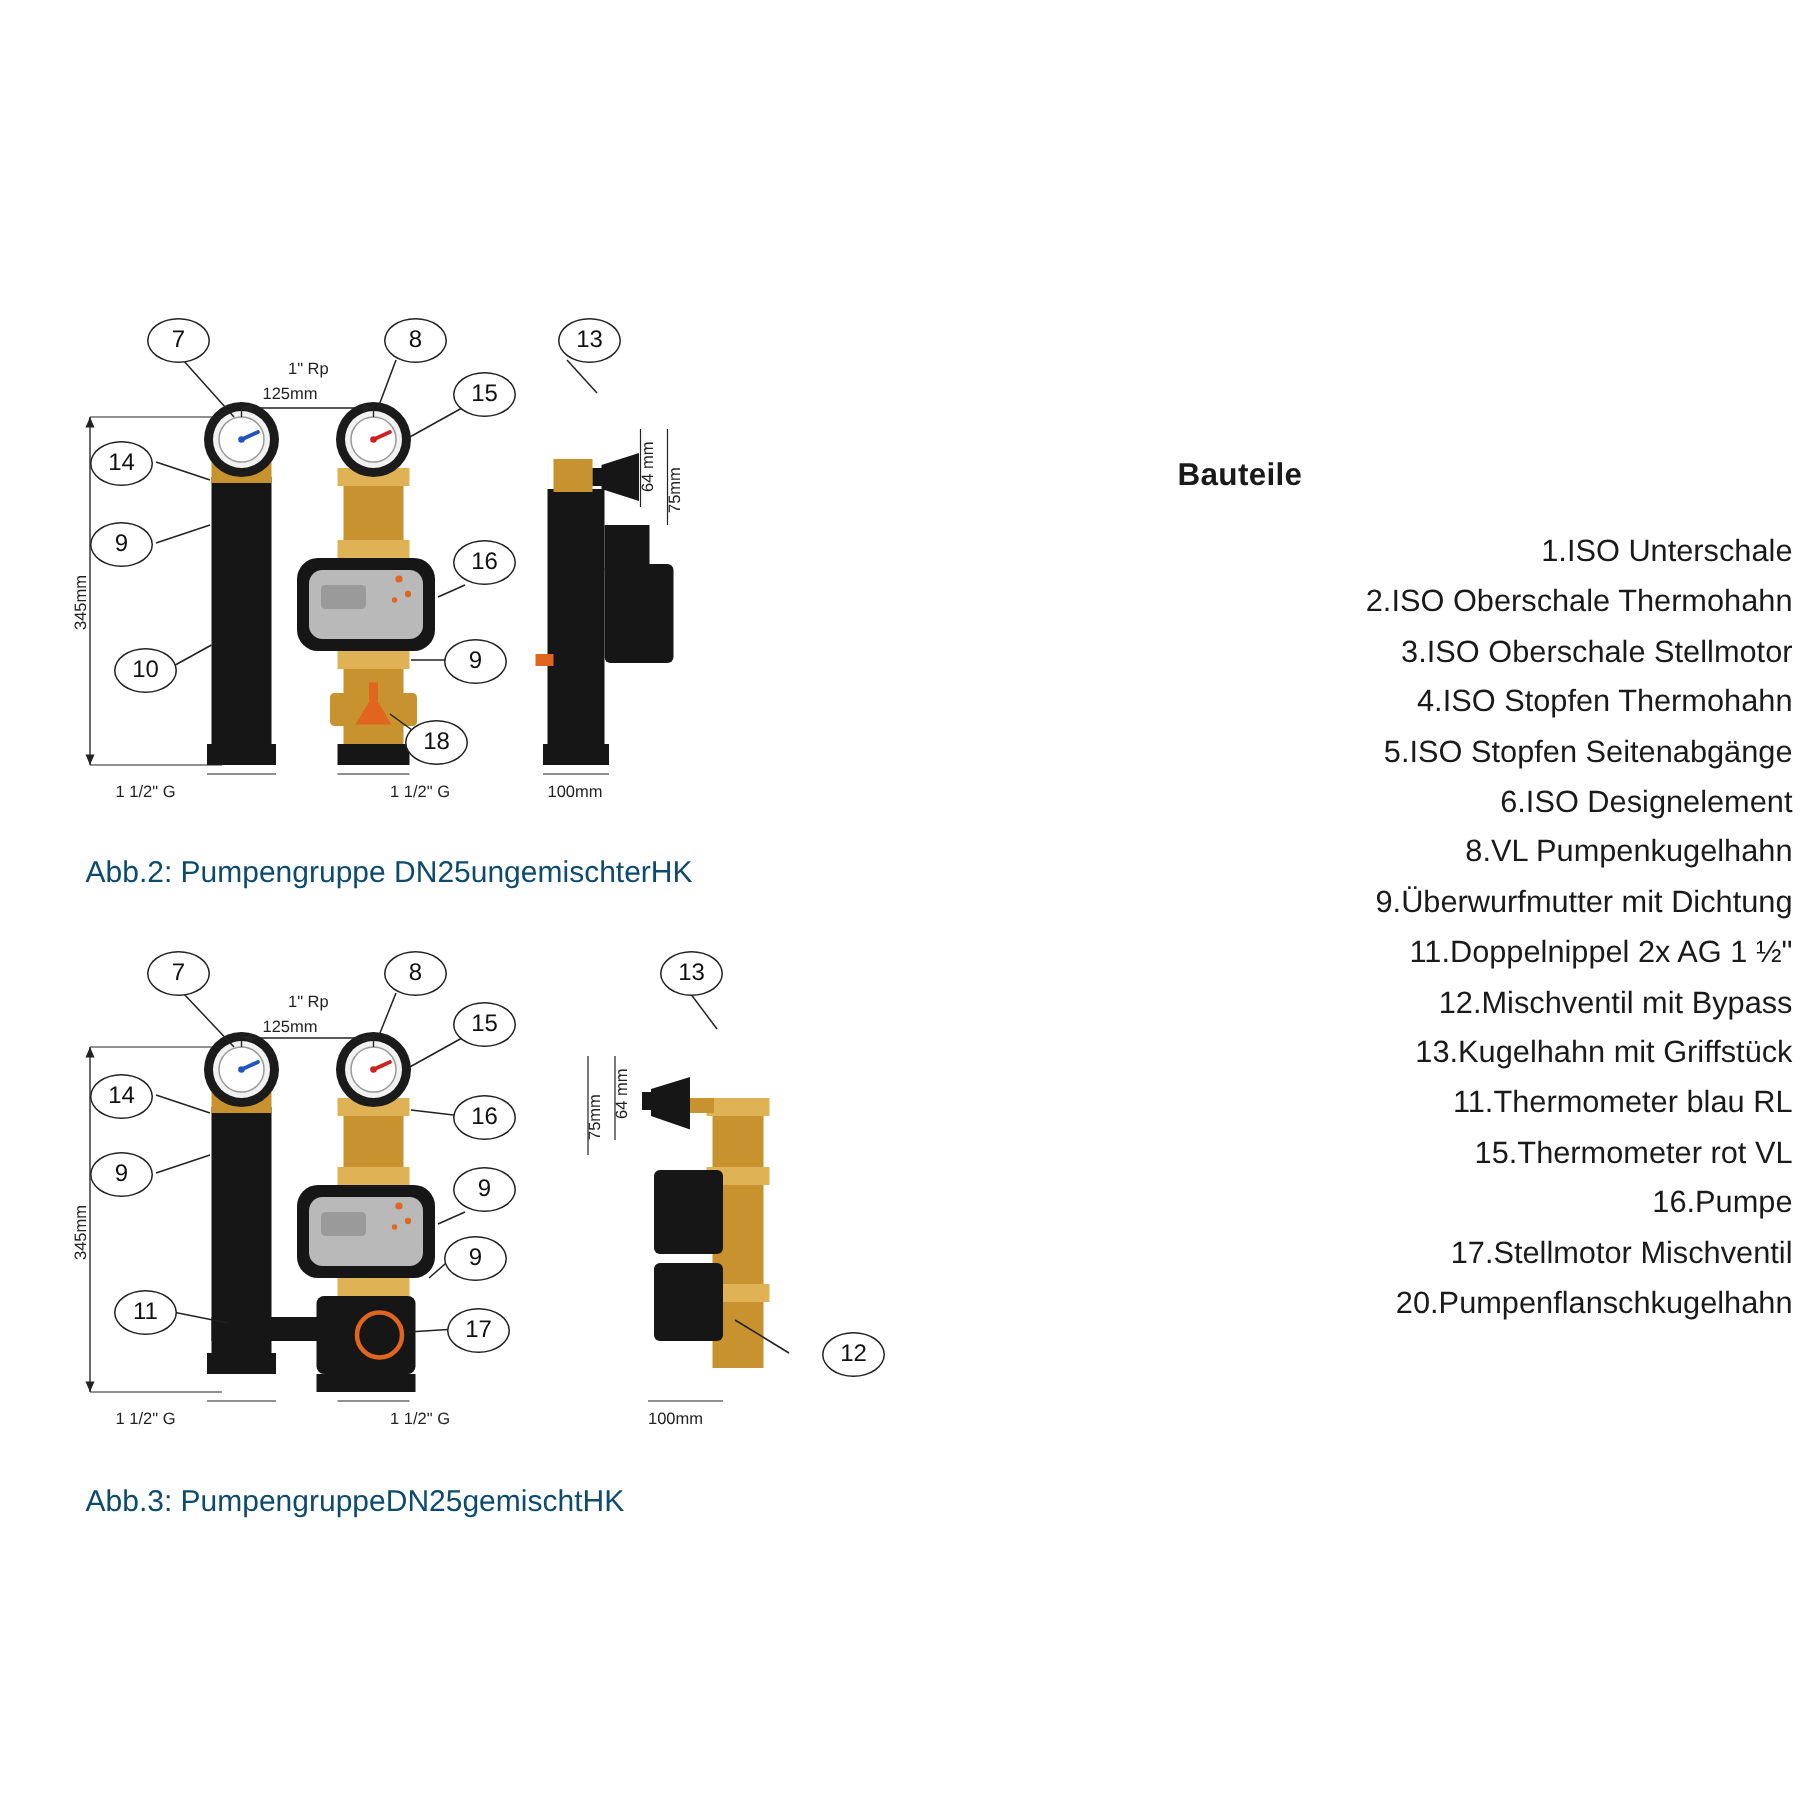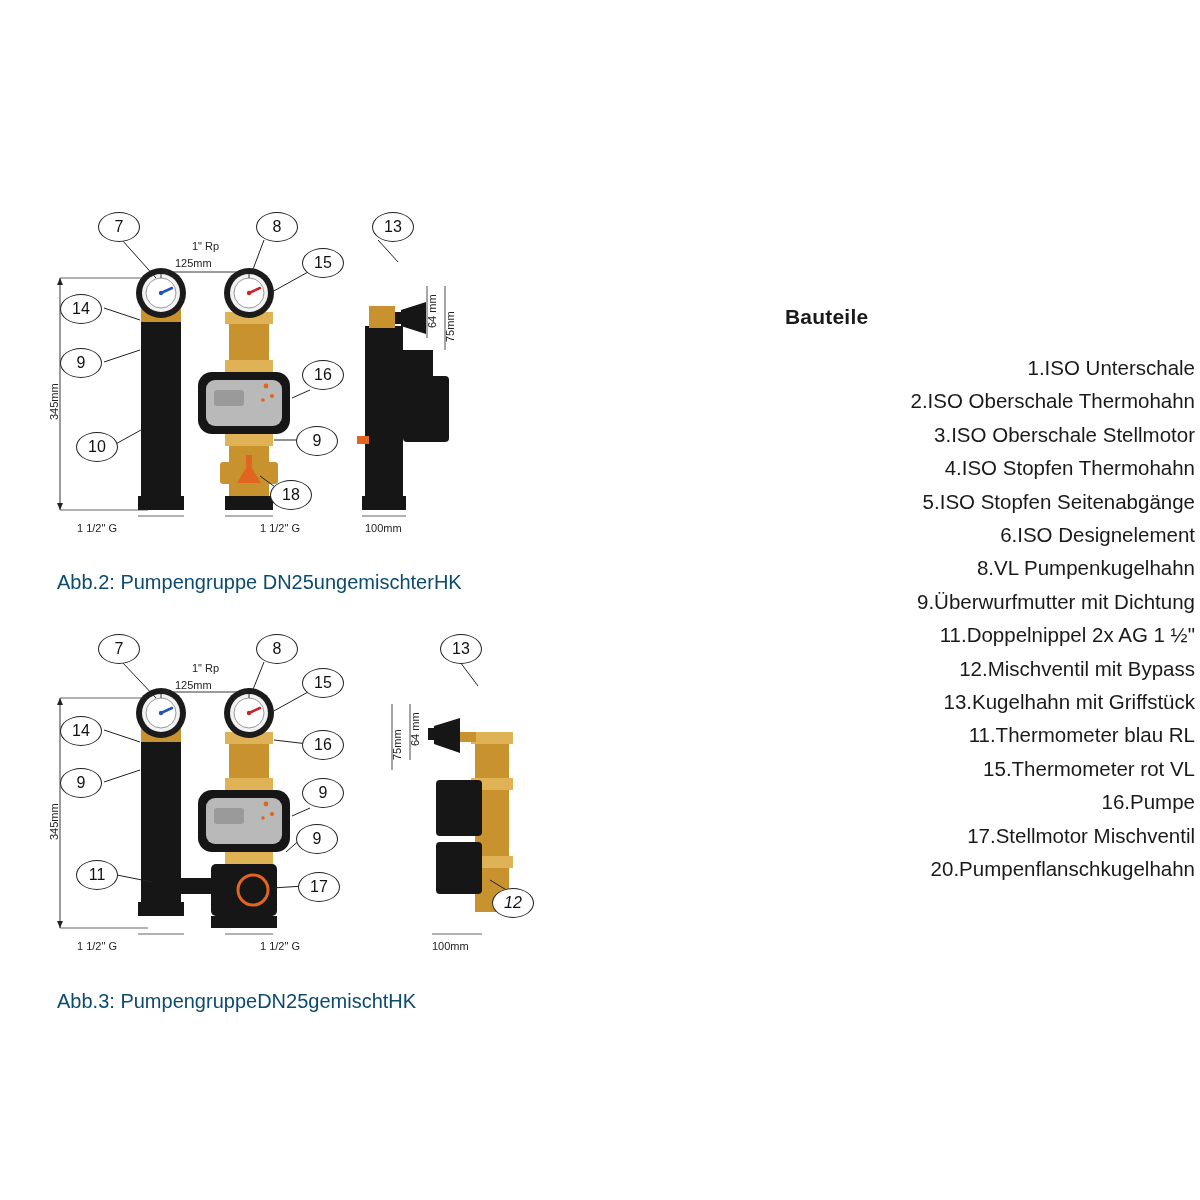--- a/index.html
+++ b/index.html
@@ -321,21 +321,21 @@
     <div class="callout" style="left:236px; top:14px;">8</div>
     <div class="callout" style="left:282px; top:48px;">15</div>
     <div class="callout" style="left:420px; top:14px;">13</div>
     <div class="callout" style="left:40px;  top:96px;">14</div>
     <div class="callout" style="left:40px;  top:148px;">9</div>
     <div class="callout" style="left:282px; top:110px;">16</div>
     <div class="callout" style="left:282px; top:158px;">9</div>
     <div class="callout" style="left:276px; top:204px;">9</div>
     <div class="callout" style="left:56px;  top:240px;">11</div>
     <div class="callout" style="left:278px; top:252px;">17</div>
-    <div class="callout" style="left:472px; top:268px;font-style:italic;">12</div>
+    <div class="callout" style="left:528px; top:268px;">12</div>
   </div>
 
   <div class="caption" id="caption-fig3">Abb.3: PumpengruppeDN25gemischtHK</div>
 
   <div class="parts-panel">
     <div class="parts-title">Bauteile</div>
     <ul class="parts-list">
       <li><span class="num">1.</span><span>ISO Unterschale</span></li>
       <li><span class="num">2.</span><span>ISO Oberschale Thermohahn</span></li>
       <li><span class="num">3.</span><span>ISO Oberschale Stellmotor</span></li>

